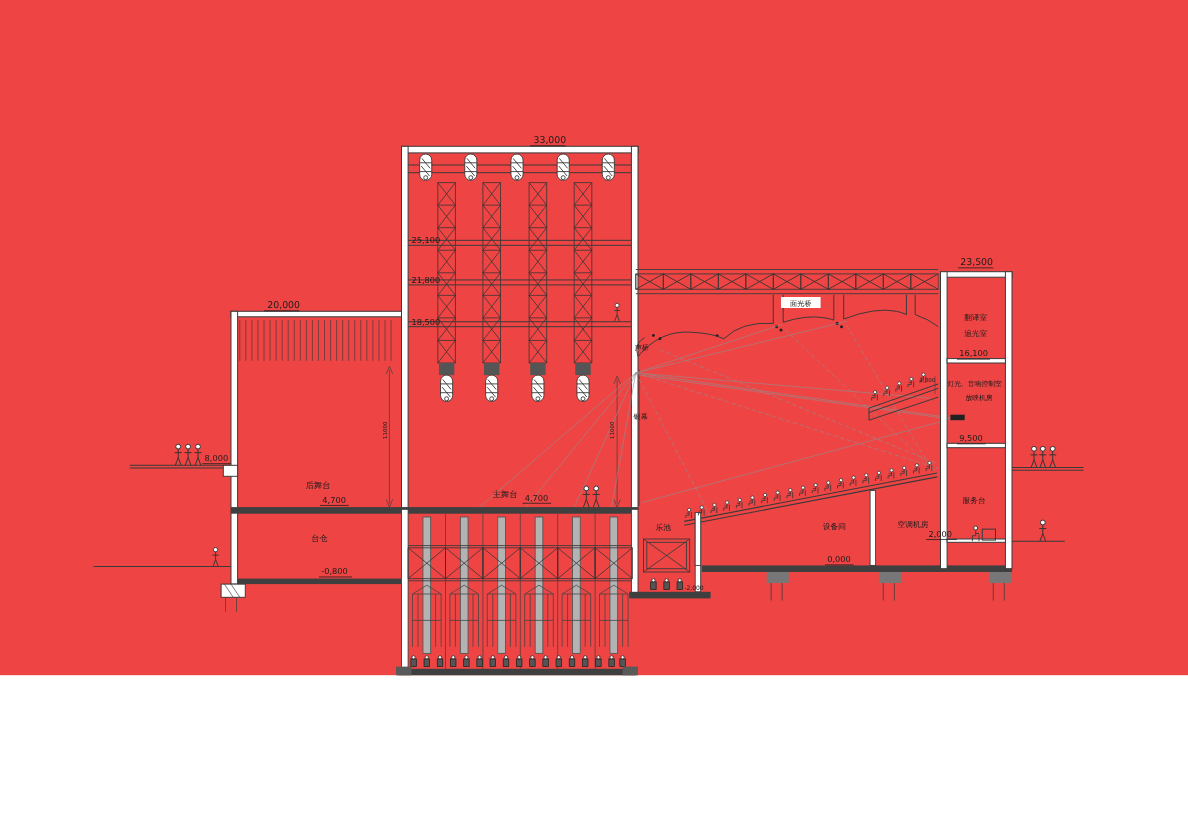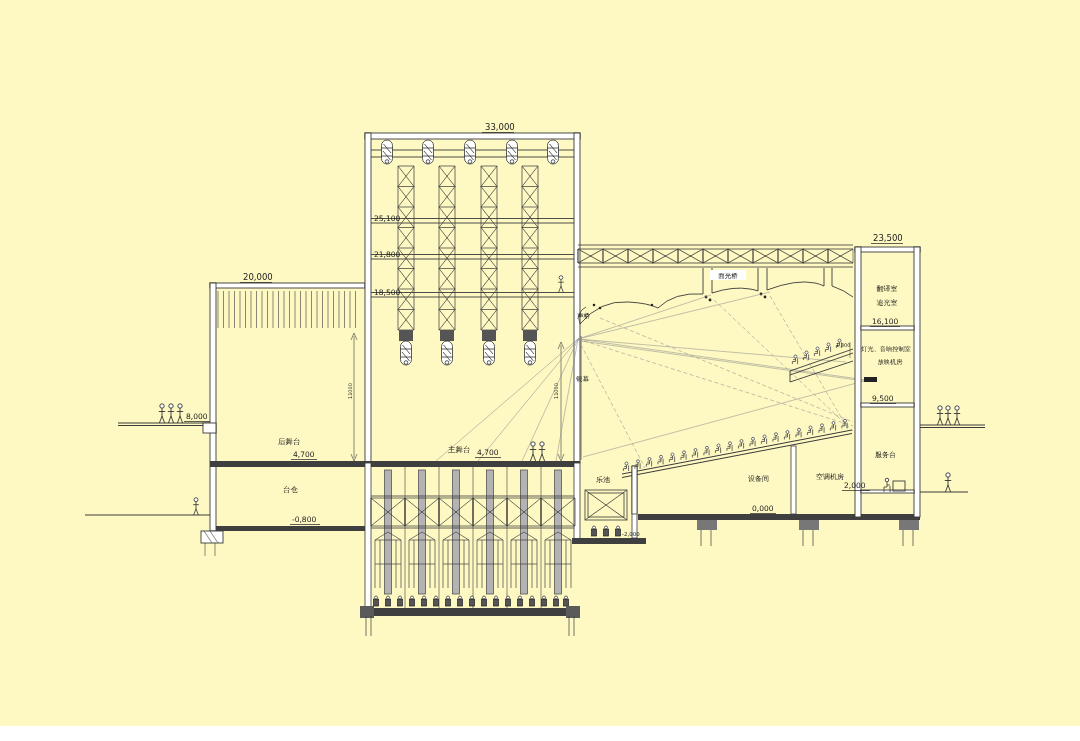--- a/index.html
+++ b/index.html
@@ -1,16 +1,16 @@
 <!DOCTYPE html>
 <html><head>
 <meta charset="utf-8">
 <style>
   html,body{margin:0;padding:0;background:#ffffff;}
-  #canvas{position:relative;width:1080px;height:726px;background:#fef9c3;overflow:hidden;
+  #canvas{position:relative;width:1080px;height:614px;background:#ef4444;overflow:hidden;
           font-family:"DejaVu Sans",sans-serif;}
   svg{position:absolute;left:0;top:0;}
   text{fill:#1c1c1c;font-family:"DejaVu Sans",sans-serif;}
 </style>
 </head>
 <body>
 
 <div id="canvas">
 <svg width="1080" height="741" viewBox="0 0 1080 741">
 

